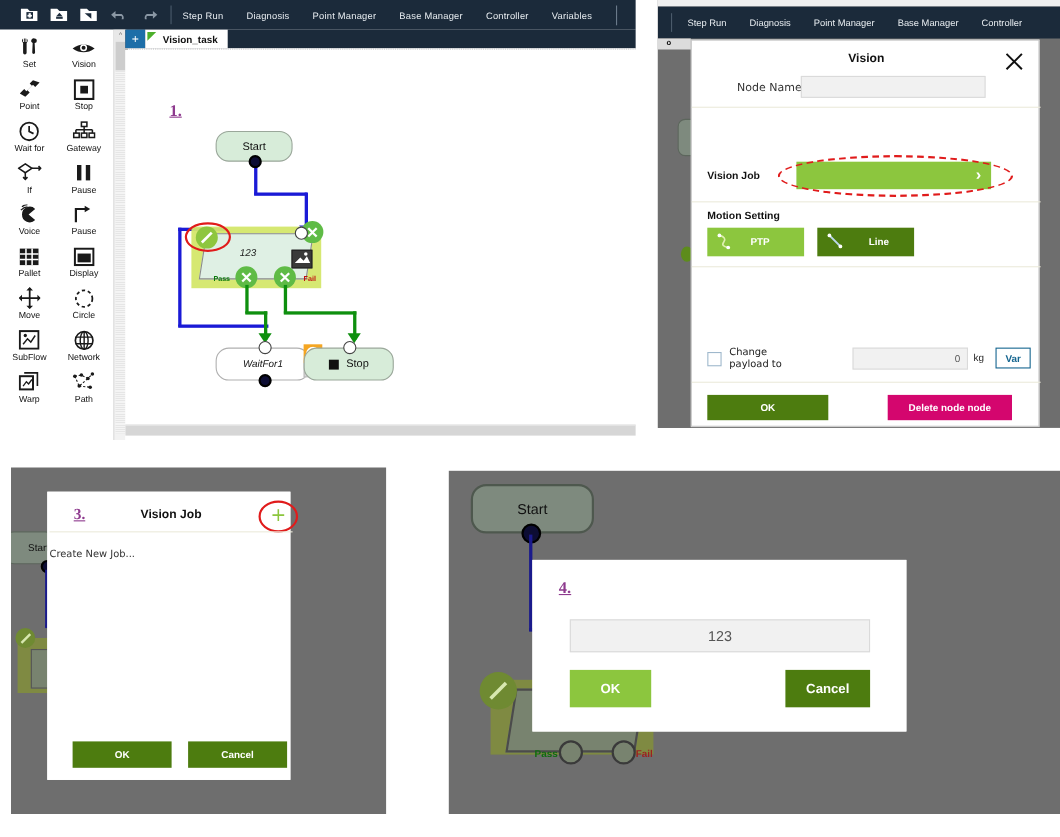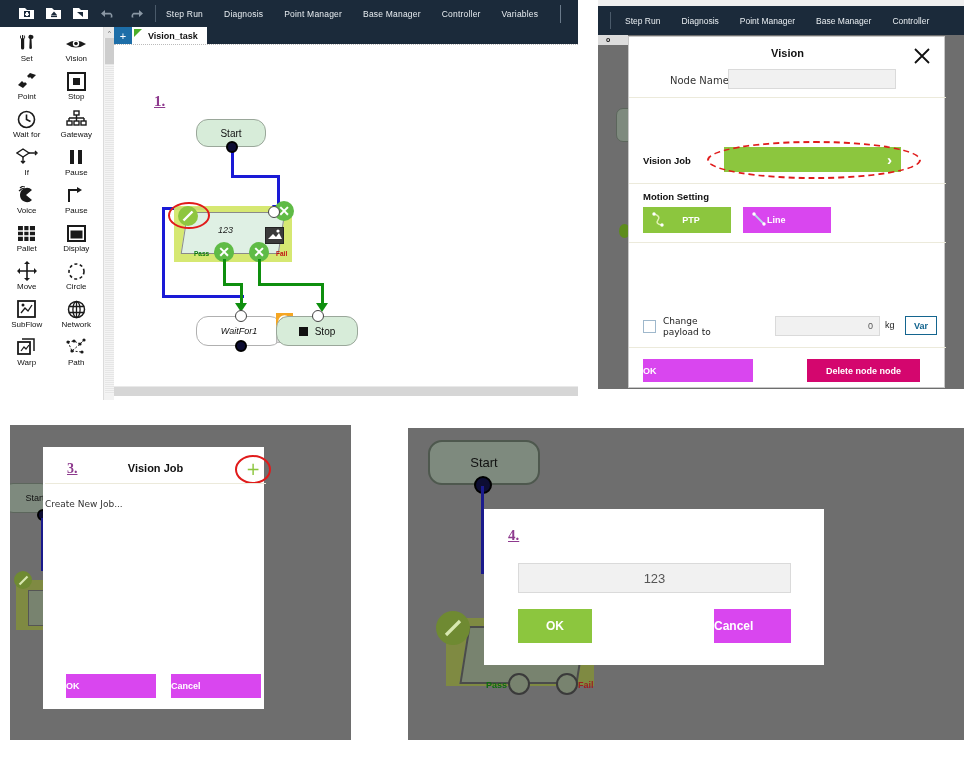--- a/index.html
+++ b/index.html
@@ -198,22 +198,22 @@
   .lbl-bold { font-size: 9.5px; font-weight: bold; color: #111; }
   .lbl-norm { font-size: 10px; color: #333; font-family: "DejaVu Sans", sans-serif; }
   .tf {
     background: #f1f1f1; border: 1px solid #dadada;
   }
   .btn-green {
     background: #8cc63e; color: #fff; font-size: 9px; font-weight: bold;
     display: flex; align-items: center; justify-content: center; cursor: pointer;
   }
   .btn-blue {
-    background: #d946ef; color: #fff; font-size: 9px; font-weight: bold;
-    display: flex; align-items: center; cursor: pointer;
+    background: #4d7c0f; color: #fff; font-size: 9px; font-weight: bold;
+    display: flex; align-items: center; justify-content: center; cursor: pointer;
   }
   .btn-pink {
     background: #d4066e; color: #fff; font-size: 9px; font-weight: bold;
     display: flex; align-items: center; justify-content: center; cursor: pointer;
   }
   .chk {
     width: 13px; height: 13px; background: #fff; border: 1.4px solid #9fb8cc;
   }
   .var-btn {
     border: 1.2px solid #14658f; color: #14658f; font-size: 9px;

